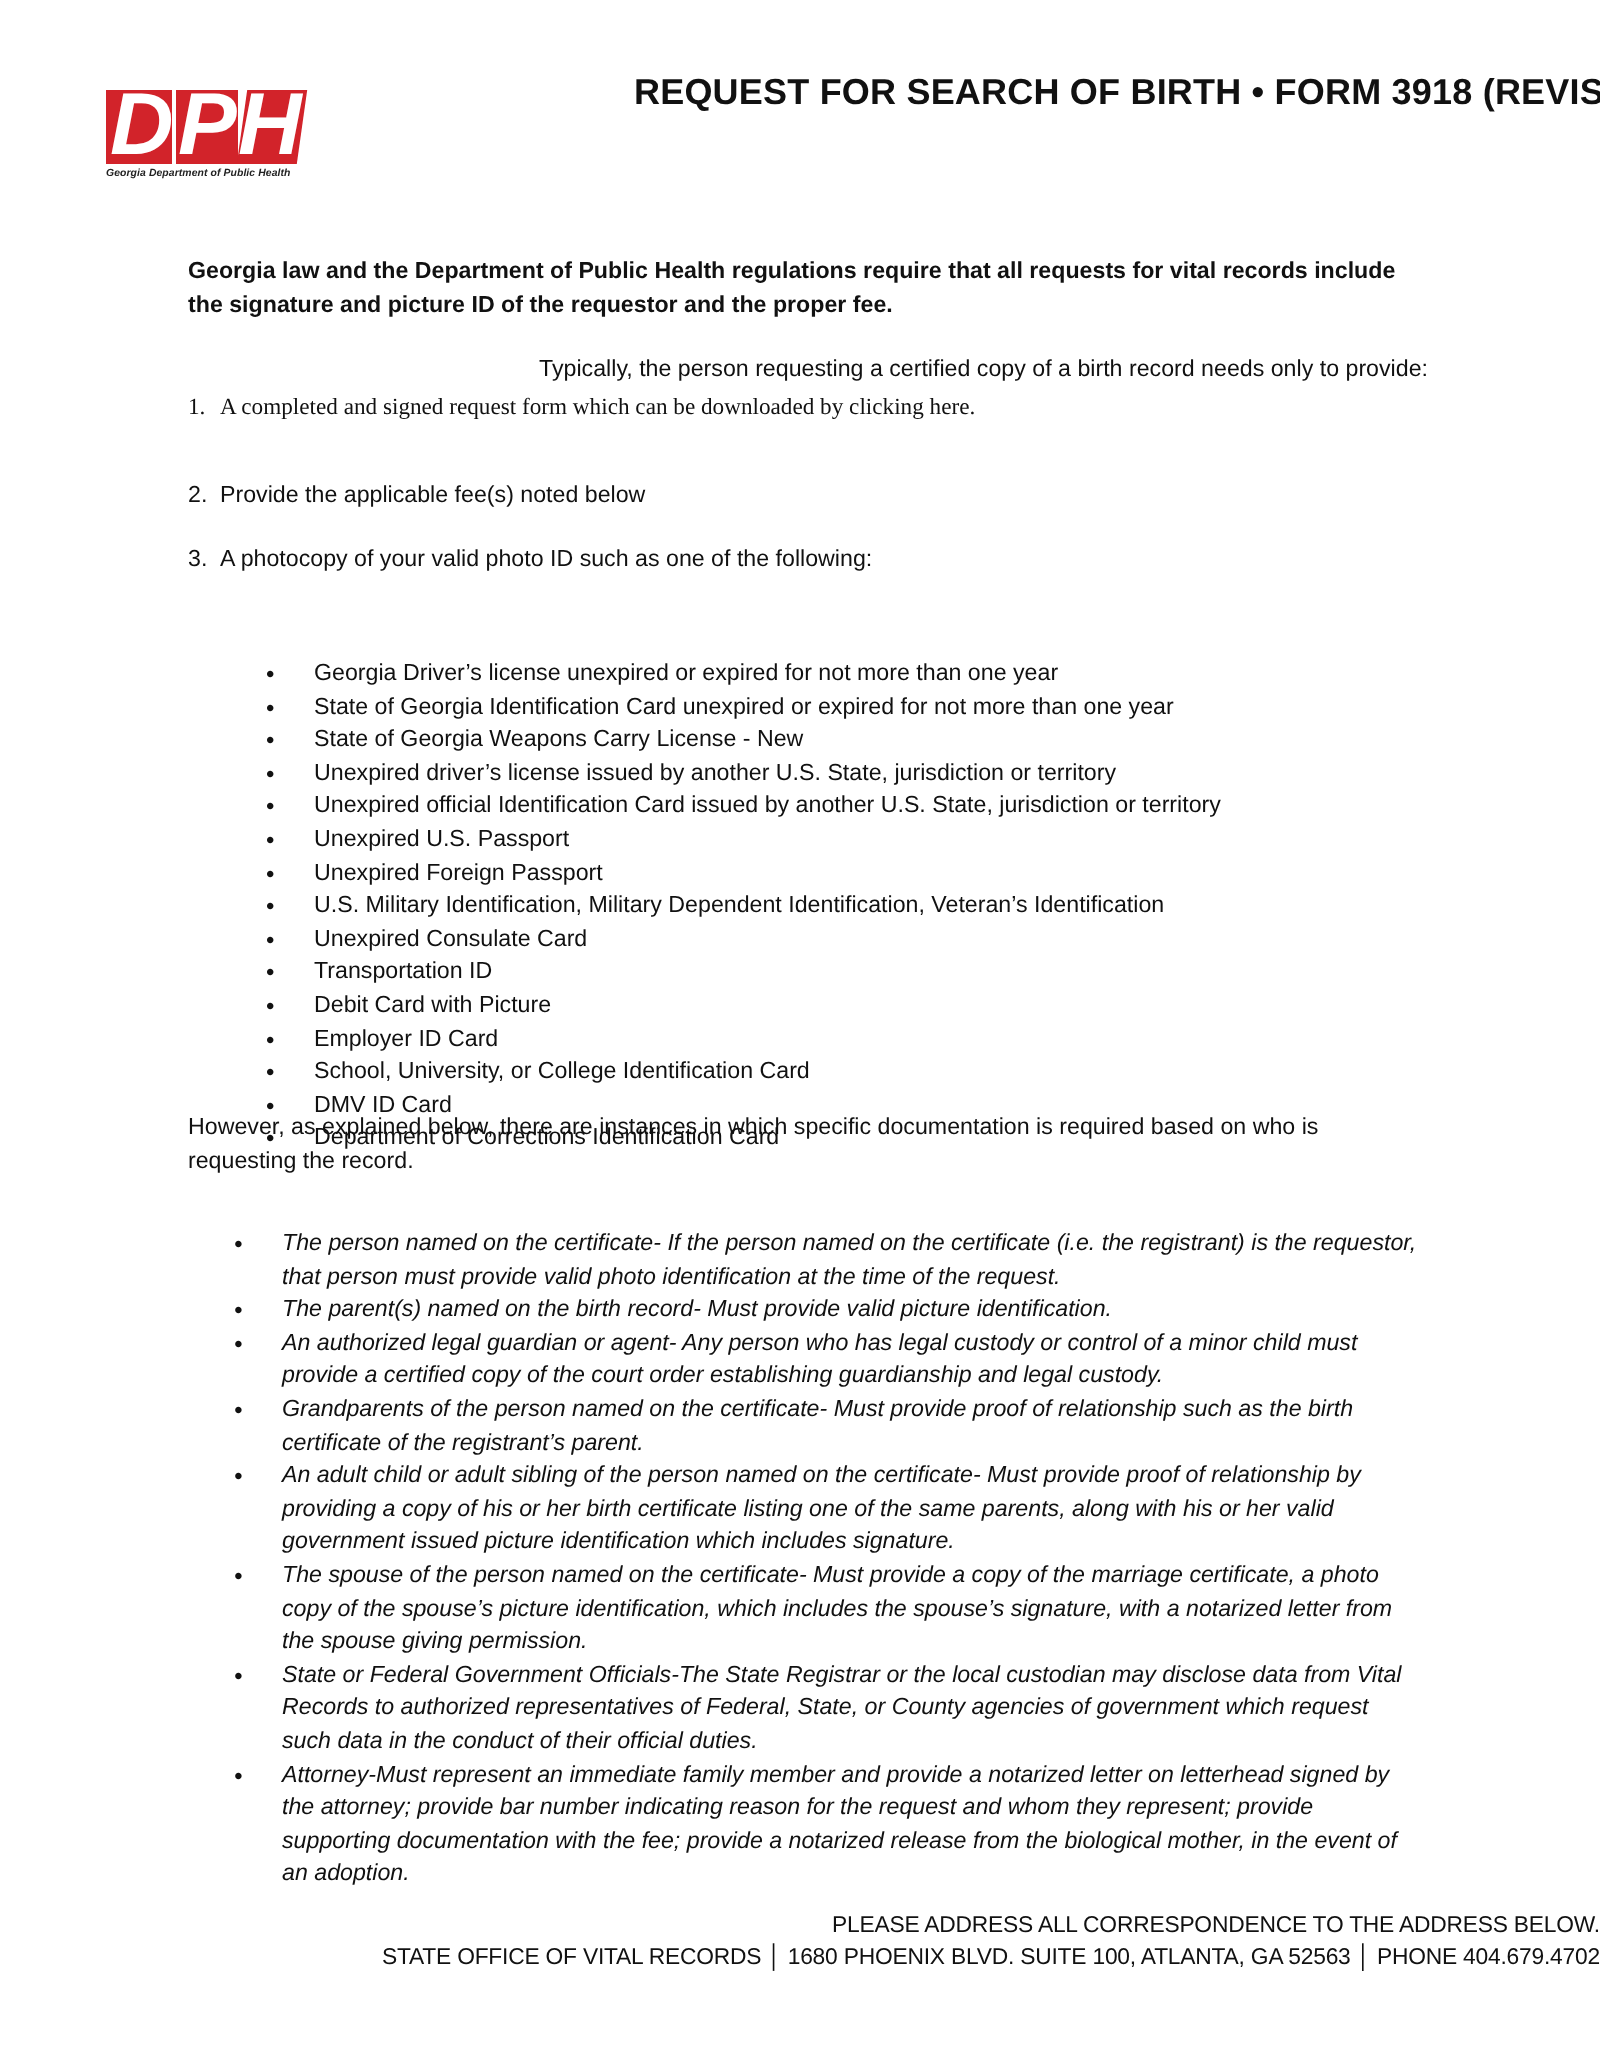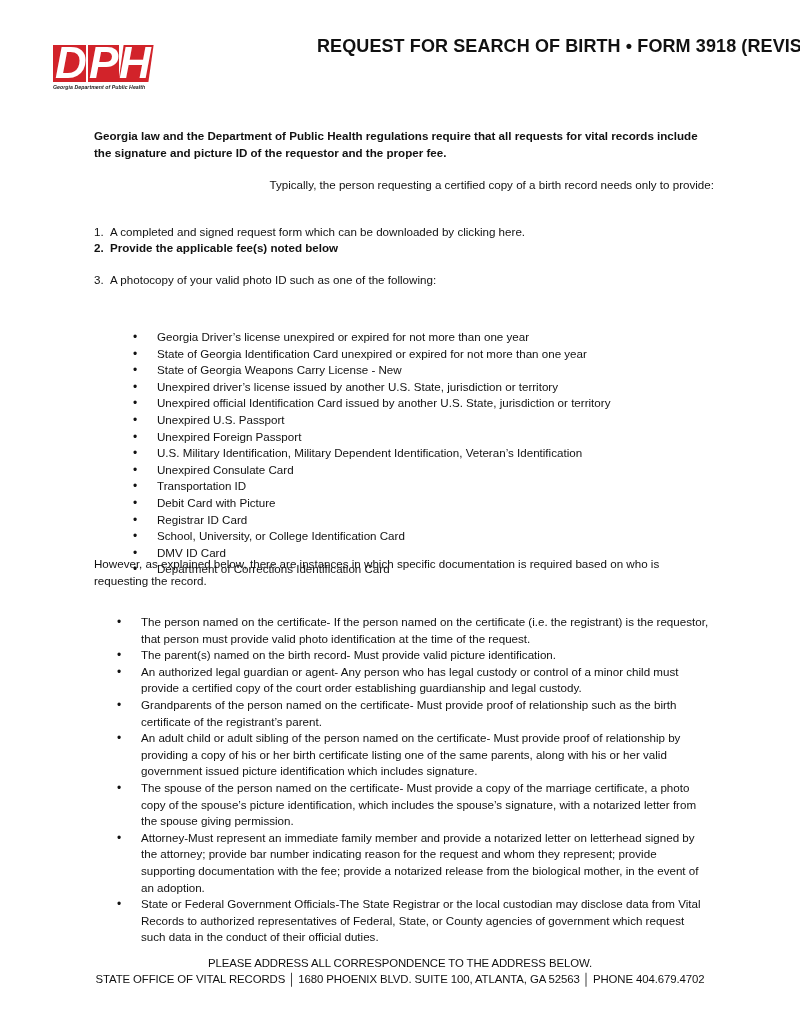--- a/index.html
+++ b/index.html
@@ -39,25 +39,25 @@
   ul.ids { position: absolute; left: 0; top: 313px; margin: 16px; padding: 0; list-style: none; }
   ul.ids li, ul.req li {
     position: relative; padding-left: 141px; line-height: 16.6px; white-space: nowrap;
   }
   ul.ids li::before, ul.req li::before {
     content: "\2022"; position: absolute; left: 117px; top: 0; font-size: 12px;
   }
   .however { top: 556px; }
 
   ul.req { position: absolute; left: 0; top: 614px; margin: 0; padding: 0; list-style: none; width: 720px; }
-  ul.req li { white-space: normal; }
+  ul.req li { white-space: normal; font-style: italic; }
   ul.req li span.t { display: block; width: 568px; }
 
   .footer {
-    position: absolute; left: 0; width: 800px; text-align: center;
+    position: absolute; left: 0; width: 800px; text-align: right;
     font-size: 11.4px; white-space: nowrap; letter-spacing: -0.1px;
   }
   .footer1 { top: 957px; }
   .footer2 { top: 973px; }
 </style>
 </head>
 <body>
 
 <div class="page">
 
@@ -69,43 +69,43 @@
     <span class="logo-letter" style="left:36px;">P</span>
     <span class="logo-letter" style="left:66px;">H</span>
     <div class="logo-sub">Georgia Department of Public Health</div>
   </div>
 
   <div class="form-title">REQUEST FOR SEARCH OF BIRTH • FORM 3918 (REVISED 09/2017)</div>
 
   <div class="block intro-bold">Georgia law and the Department of Public Health regulations require that all requests for vital records include the signature and picture ID of the requestor and the proper fee.</div>
   <div class="block typically">Typically, the person requesting a certified copy of a birth record needs only to provide:</div>
 
-  <div class="num" style="top:225px;">
+  <div class="num" style="top:197px;font-family:Liberation Serif, serif;">
     <span class="n">1.</span><span>A completed and signed request form which can be downloaded by clicking here.</span>
   </div>
-  <div class="num" style="top:241px;font-weight:bold;">
+  <div class="num" style="top:241px;">
     <span class="n">2.</span><span>Provide the applicable fee(s) noted below</span>
   </div>
   <div class="num" style="top:273px;">
     <span class="n">3.</span><span>A photocopy of your valid photo ID such as one of the following:</span>
   </div>
 
   <ul class="ids">
     <li>Georgia Driver’s license unexpired or expired for not more than one year</li>
     <li>State of Georgia Identification Card unexpired or expired for not more than one year</li>
     <li>State of Georgia Weapons Carry License - New</li>
     <li>Unexpired driver’s license issued by another U.S. State, jurisdiction or territory</li>
     <li>Unexpired official Identification Card issued by another U.S. State, jurisdiction or territory</li>
     <li>Unexpired U.S. Passport</li>
     <li>Unexpired Foreign Passport</li>
     <li>U.S. Military Identification, Military Dependent Identification, Veteran’s Identification</li>
     <li>Unexpired Consulate Card</li>
     <li>Transportation ID</li>
     <li>Debit Card with Picture</li>
-    <li>Registrar ID Card</li>
+    <li>Employer ID Card</li>
     <li>School, University, or College Identification Card</li>
     <li>DMV ID Card</li>
     <li>Department of Corrections Identification Card</li>
   </ul>
 
   <div class="block however">However, as explained below, there are instances in which specific documentation is required based on who is requesting the record.</div>
 
   <ul class="req">
     <li>
         <span class="t">The person named on the certificate- If the person named on the certificate (i.e. the registrant) is the requestor, that person must provide valid photo identification at the time of the request.</span>
@@ -119,22 +119,22 @@
     <li>
         <span class="t">Grandparents of the person named on the certificate- Must provide proof of relationship such as the birth certificate of the registrant’s parent.</span>
       </li>
     <li>
         <span class="t">An adult child or adult sibling of the person named on the certificate- Must provide proof of relationship by providing a copy of his or her birth certificate listing one of the same parents, along with his or her valid government issued picture identification which includes signature.</span>
       </li>
     <li>
         <span class="t">The spouse of the person named on the certificate- Must provide a copy of the marriage certificate, a photo copy of the spouse’s picture identification, which includes the spouse’s signature, with a notarized letter from the spouse giving permission.</span>
       </li>
     <li>
-        <span class="t">Attorney-Must represent an immediate family member and provide a notarized letter on letterhead signed by the attorney; provide bar number indicating reason for the request and whom they represent; provide supporting documentation with the fee; provide a notarized release from the biological mother, in the event of an adoption.</span>
+        <span class="t">State or Federal Government Officials-The State Registrar or the local custodian may disclose data from Vital Records to authorized representatives of Federal, State, or County agencies of government which request such data in the conduct of their official duties.</span>
       </li>
     <li>
-        <span class="t">State or Federal Government Officials-The State Registrar or the local custodian may disclose data from Vital Records to authorized representatives of Federal, State, or County agencies of government which request such data in the conduct of their official duties.</span>
+        <span class="t">Attorney-Must represent an immediate family member and provide a notarized letter on letterhead signed by the attorney; provide bar number indicating reason for the request and whom they represent; provide supporting documentation with the fee; provide a notarized release from the biological mother, in the event of an adoption.</span>
       </li>
   </ul>
 
   <div class="footer footer1">PLEASE ADDRESS ALL CORRESPONDENCE TO THE ADDRESS BELOW.</div>
   <div class="footer footer2">STATE OFFICE OF VITAL RECORDS │ 1680 PHOENIX BLVD. SUITE 100, ATLANTA, GA 52563  │ PHONE 404.679.4702</div>
 </div>
 
 </body></html>

